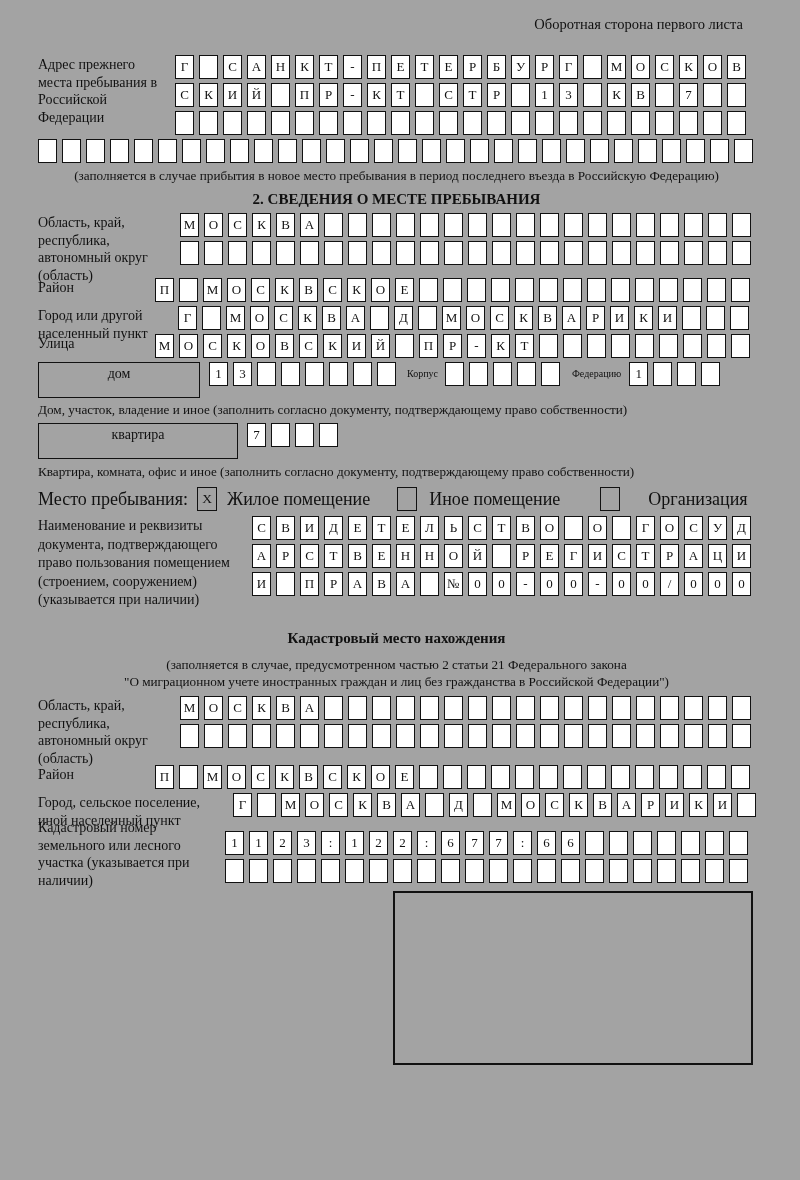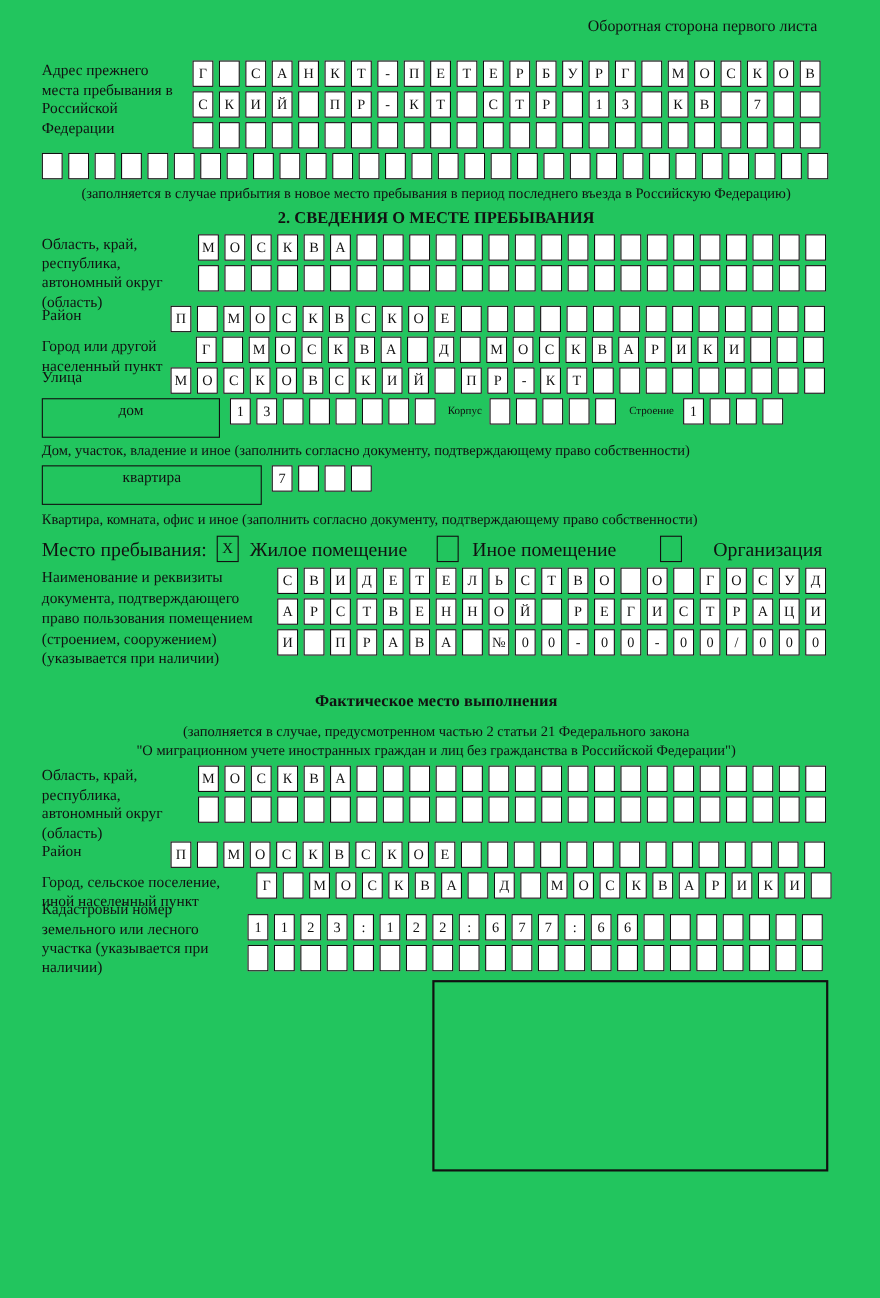--- a/index.html
+++ b/index.html
@@ -1,20 +1,20 @@
 <!DOCTYPE html>
 <html><head>
 <meta charset="utf-8">
 <style>
   * { margin:0; padding:0; box-sizing:border-box; }
   html,body { background:#fff; }
   .page {
     position:relative;
     width:800px; height:1180px;
-    background:#22c55e; color:#111;
+    background:#a3a3a3; color:#111;
     font-family:"Liberation Serif", serif;
     padding:16px 45px 0 38px;
     overflow:hidden;
   }
   .hdr { text-align:right; font-size:14.5px; padding-right:12px; }
 
   
   .frow { position:relative; }
   .flabel { position:absolute; left:0; top:1px; font-size:14px; line-height:17.5px; }
   .fgrids { }
@@ -346,21 +346,21 @@
         <span class="cell"></span>
       </div>
     <div class="side-label" style="margin-left:11px;">Корпус</div>
     <div class="grid" style="margin-left:7px; margin-bottom:0;">
         <span class="cell"></span>
         <span class="cell"></span>
         <span class="cell"></span>
         <span class="cell"></span>
         <span class="cell"></span>
       </div>
-    <div class="side-label" style="margin-left:12px;">Строение</div>
+    <div class="side-label" style="margin-left:12px;">Федерацию</div>
     <div class="grid" style="margin-left:8px; margin-bottom:0;">
         <span class="cell">1</span>
         <span class="cell"></span>
         <span class="cell"></span>
         <span class="cell"></span>
       </div>
   </div>
   <div class="note" style="margin-top:3px;">Дом, участок, владение и иное (заполнить согласно документу, подтверждающему право собственности)</div>
 
   <div class="inline-row" style="margin-top:5px;">
@@ -452,21 +452,21 @@
           <span class="cell">0</span>
           <span class="cell">0</span>
           <span class="cell">/</span>
           <span class="cell">0</span>
           <span class="cell">0</span>
           <span class="cell">0</span>
         </div>
     </div>
   </div>
 
-  <div class="sect-title" style="margin-top:34px;">Фактическое место выполнения</div>
+  <div class="sect-title" style="margin-top:34px;">Кадастровый место нахождения</div>
   <div class="note center" style="margin-top:9px;">(заполняется в случае, предусмотренном частью 2 статьи 21 Федерального закона</div>
   <div class="note center">"О миграционном учете иностранных граждан и лиц без гражданства в Российской Федерации")</div>
 
   <div class="frow" style="margin-top:6px;">
     <div class="flabel" style="width:135px;">Область, край, республика, автономный округ (область)</div>
     <div class="fgrids" style="margin-left:142px;">
       <div class="grid">
           <span class="cell">М</span>
           <span class="cell">О</span>
           <span class="cell">С</span>

